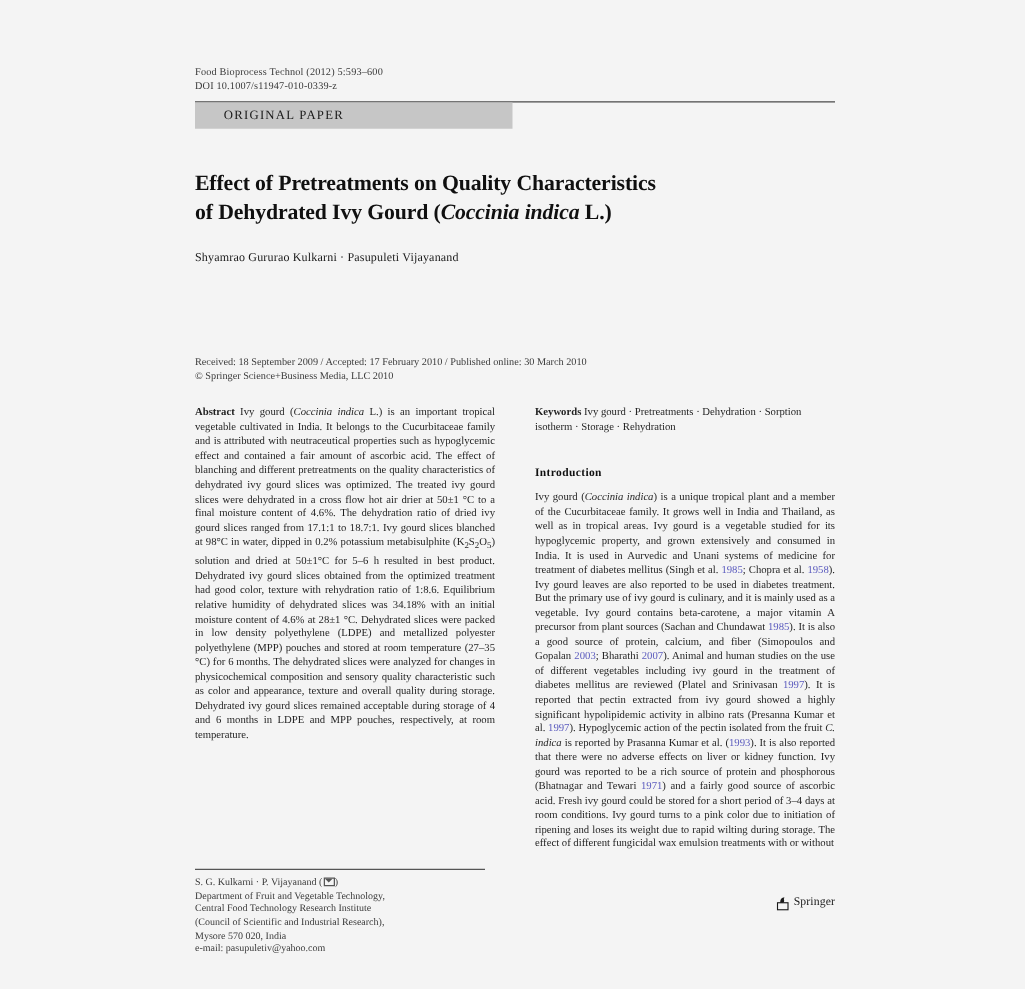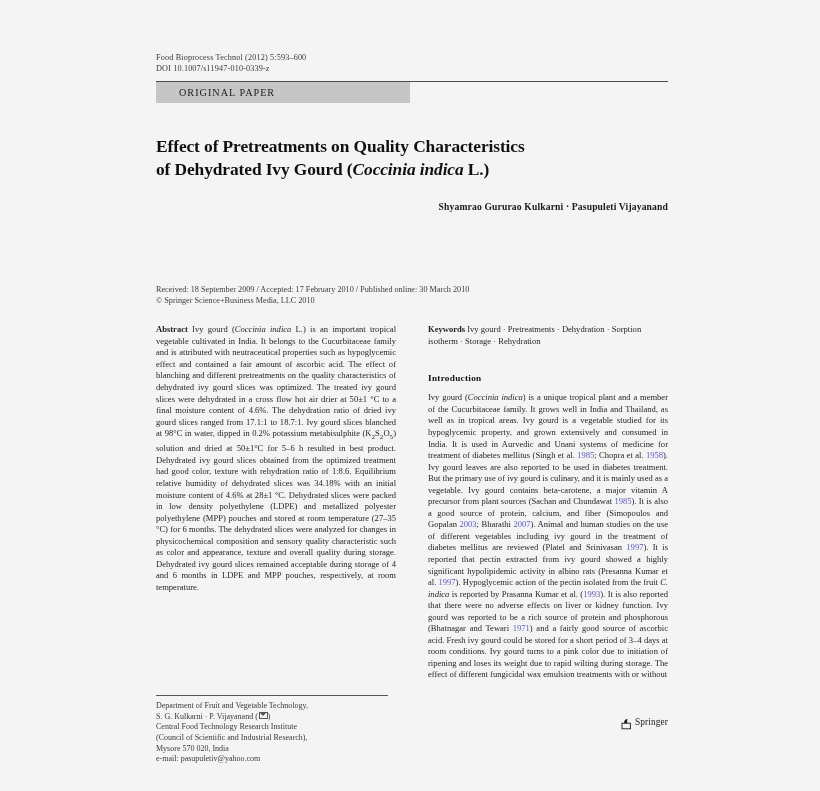--- a/index.html
+++ b/index.html
@@ -69,24 +69,23 @@
     font-weight: bold;
     letter-spacing: -0.1px;
     color: #101010;
     width: 420px;
   }
   .title em { font-style: italic; }
 
   .authors {
     margin-top: 20px;
     font-size: 9.6px;
-    font-weight: bold;
+    font-weight: normal;
     letter-spacing: 0.15px;
     color: #1a1a1a;
-    text-align: right;
   }
 
   
   .history {
     margin-top: 72px;
     font-size: 8.2px;
     line-height: 11.2px;
     color: #3c3c3c;
   }
 
@@ -216,22 +215,22 @@
     <div class="columns">
 
       <div class="col">
         <div class="body-text">
           <b>Abstract</b><span> Ivy gourd (</span><i>Coccinia indica</i><span> L.) is an important tropical vegetable cultivated in India. It belongs to the Cucurbitaceae family and is attributed with neutraceutical properties such as hypoglycemic effect and contained a fair amount of ascorbic acid. The effect of blanching and different pretreatments on the quality characteristics of dehydrated ivy gourd slices was optimized. The treated ivy gourd slices were dehydrated in a cross flow hot air drier at 50±1 °C to a final moisture content of 4.6%. The dehydration ratio of dried ivy gourd slices ranged from 17.1:1 to 18.7:1. Ivy gourd slices blanched at 98°C in water, dipped in 0.2% potassium metabisulphite (K</span><sub>2</sub><span>S</span><sub>2</sub><span>O</span><sub>5</sub><span>) solution and dried at 50±1°C for 5–6 h resulted in best product. Dehydrated ivy gourd slices obtained from the optimized treatment had good color, texture with rehydration ratio of 1:8.6. Equilibrium relative humidity of dehydrated slices was 34.18% with an initial moisture content of 4.6% at 28±1 °C. Dehydrated slices were packed in low density polyethylene (LDPE) and metallized polyester polyethylene (MPP) pouches and stored at room temperature (27–35 °C) for 6 months. The dehydrated slices were analyzed for changes in physicochemical composition and sensory quality characteristic such as color and appearance, texture and overall quality during storage. Dehydrated ivy gourd slices remained acceptable during storage of 4 and 6 months in LDPE and MPP pouches, respectively, at room temperature.</span>
         </div>
 
         <div class="foot-wrap">
           <div class="foot-rule"></div>
           <div class="footnote">
+            <div><span>S. G. Kulkarni · P. Vijayanand (</span><span class="env-icon"></span><span>)</span></div>
             <div>Department of Fruit and Vegetable Technology,</div>
-            <div><span>S. G. Kulkarni · P. Vijayanand (</span><span class="env-icon"></span><span>)</span></div>
             <div>Central Food Technology Research Institute</div>
             <div>(Council of Scientific and Industrial Research),</div>
             <div>Mysore 570 020, India</div>
             <div>e-mail: pasupuletiv@yahoo.com</div>
           </div>
         </div>
       </div>
 
       <div class="col">
         <div class="kw">

